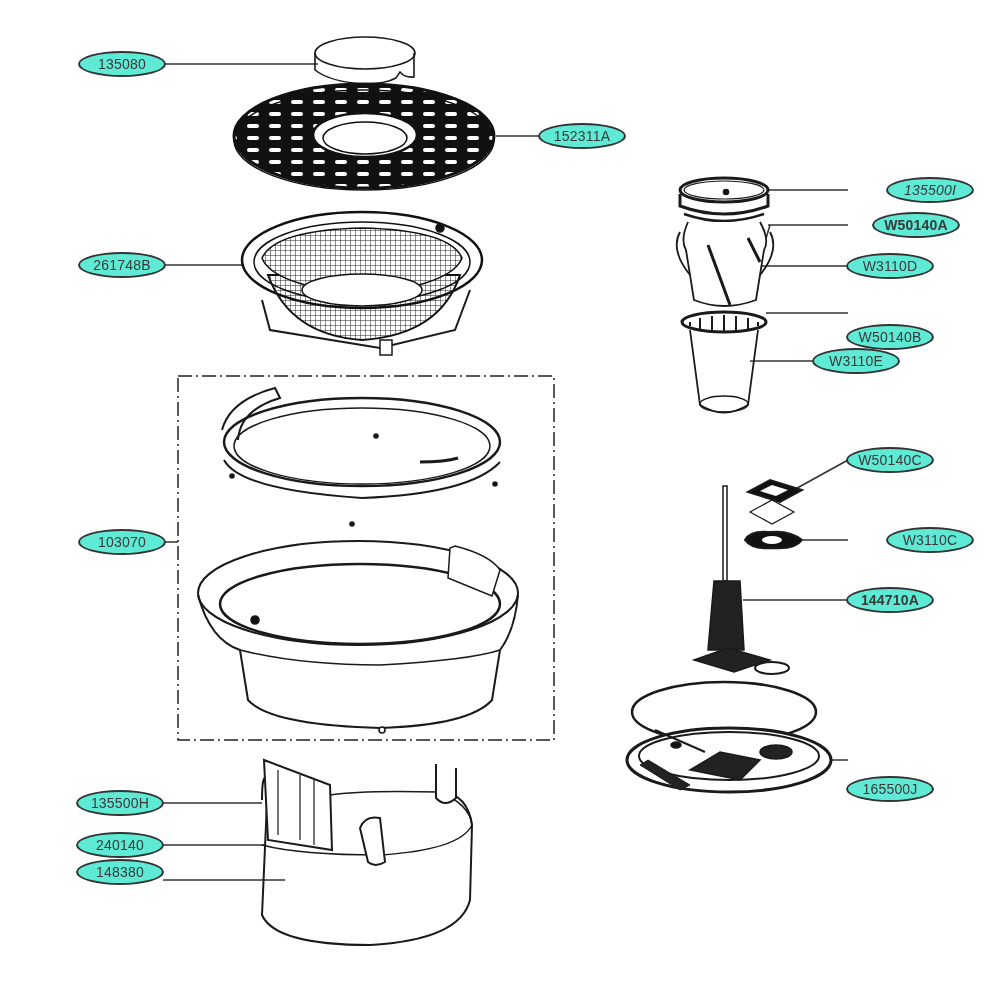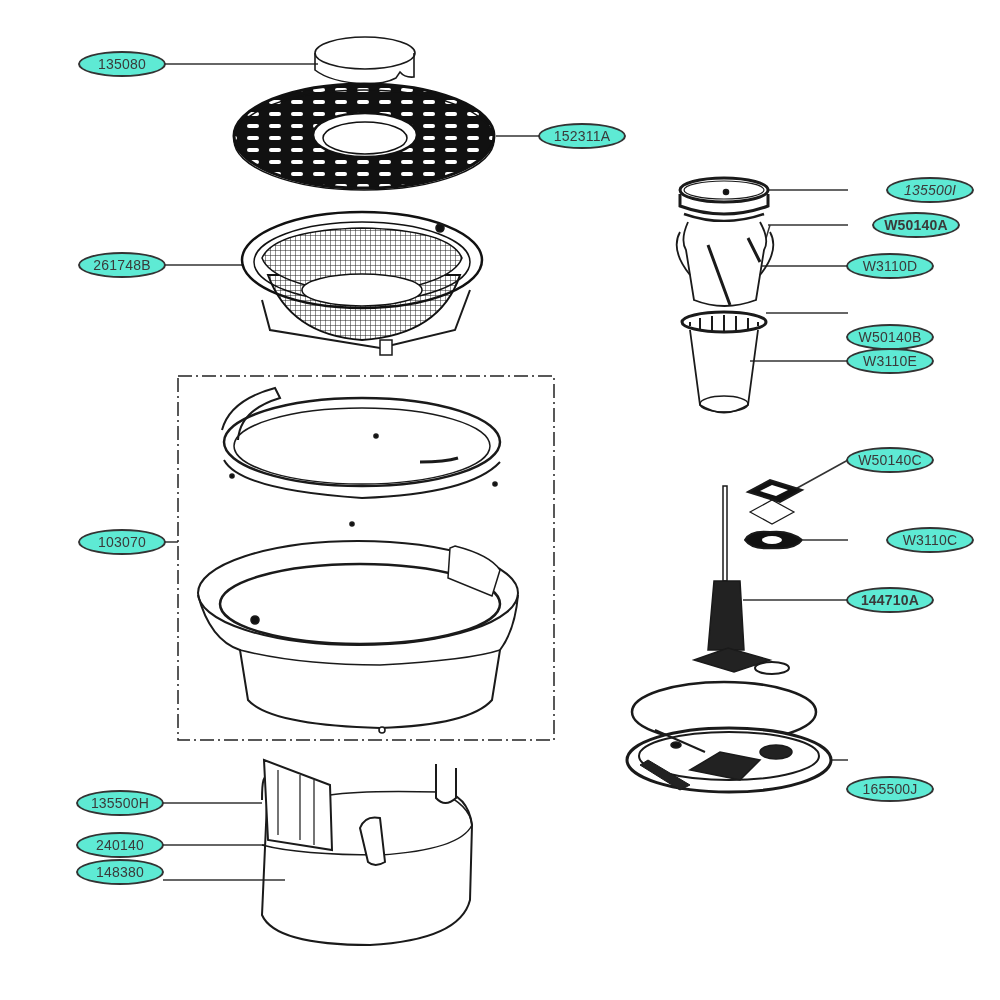--- a/index.html
+++ b/index.html
@@ -160,17 +160,17 @@
 <div class="label" style="left:538px; top:123px; width:88px;">152311A</div>
 <div class="label" style="left:78px; top:252px; width:88px;">261748B</div>
 <div class="label" style="left:78px; top:529px; width:88px;">103070</div>
 <div class="label" style="left:76px; top:790px; width:88px;">135500H</div>
 <div class="label" style="left:76px; top:832px; width:88px;">240140</div>
 <div class="label" style="left:76px; top:859px; width:88px;">148380</div>
 <div class="label" style="left:886px; top:177px; width:88px;font-style:italic;">135500I</div>
 <div class="label" style="left:872px; top:212px; width:88px;font-weight:bold;">W50140A</div>
 <div class="label" style="left:846px; top:253px; width:88px;">W3110D</div>
 <div class="label" style="left:846px; top:300px; width:88px;margin-top:24px;">W50140B</div>
-<div class="label" style="left:846px; top:348px; width:88px;">W3110E</div>
+<div class="label" style="left:812px; top:348px; width:88px;">W3110E</div>
 <div class="label" style="left:846px; top:447px; width:88px;">W50140C</div>
 <div class="label" style="left:886px; top:527px; width:88px;">W3110C</div>
 <div class="label" style="left:846px; top:587px; width:88px;font-weight:bold;">144710A</div>
 <div class="label" style="left:846px; top:747px; width:88px;margin-top:29px;">165500J</div>
 
 </body></html>

